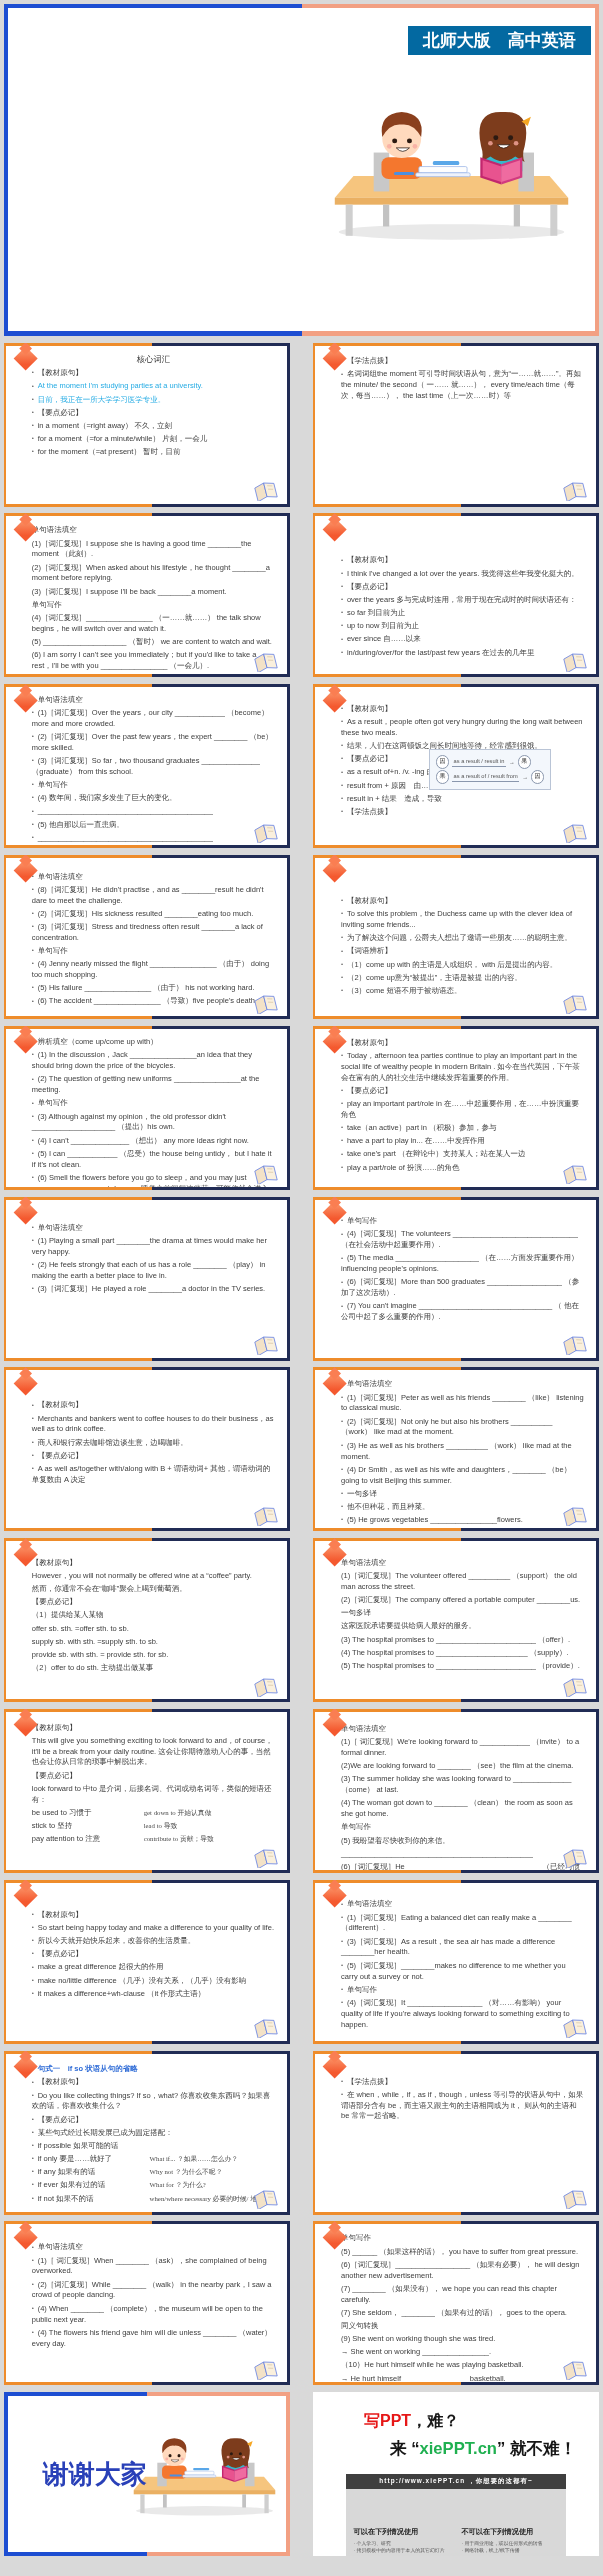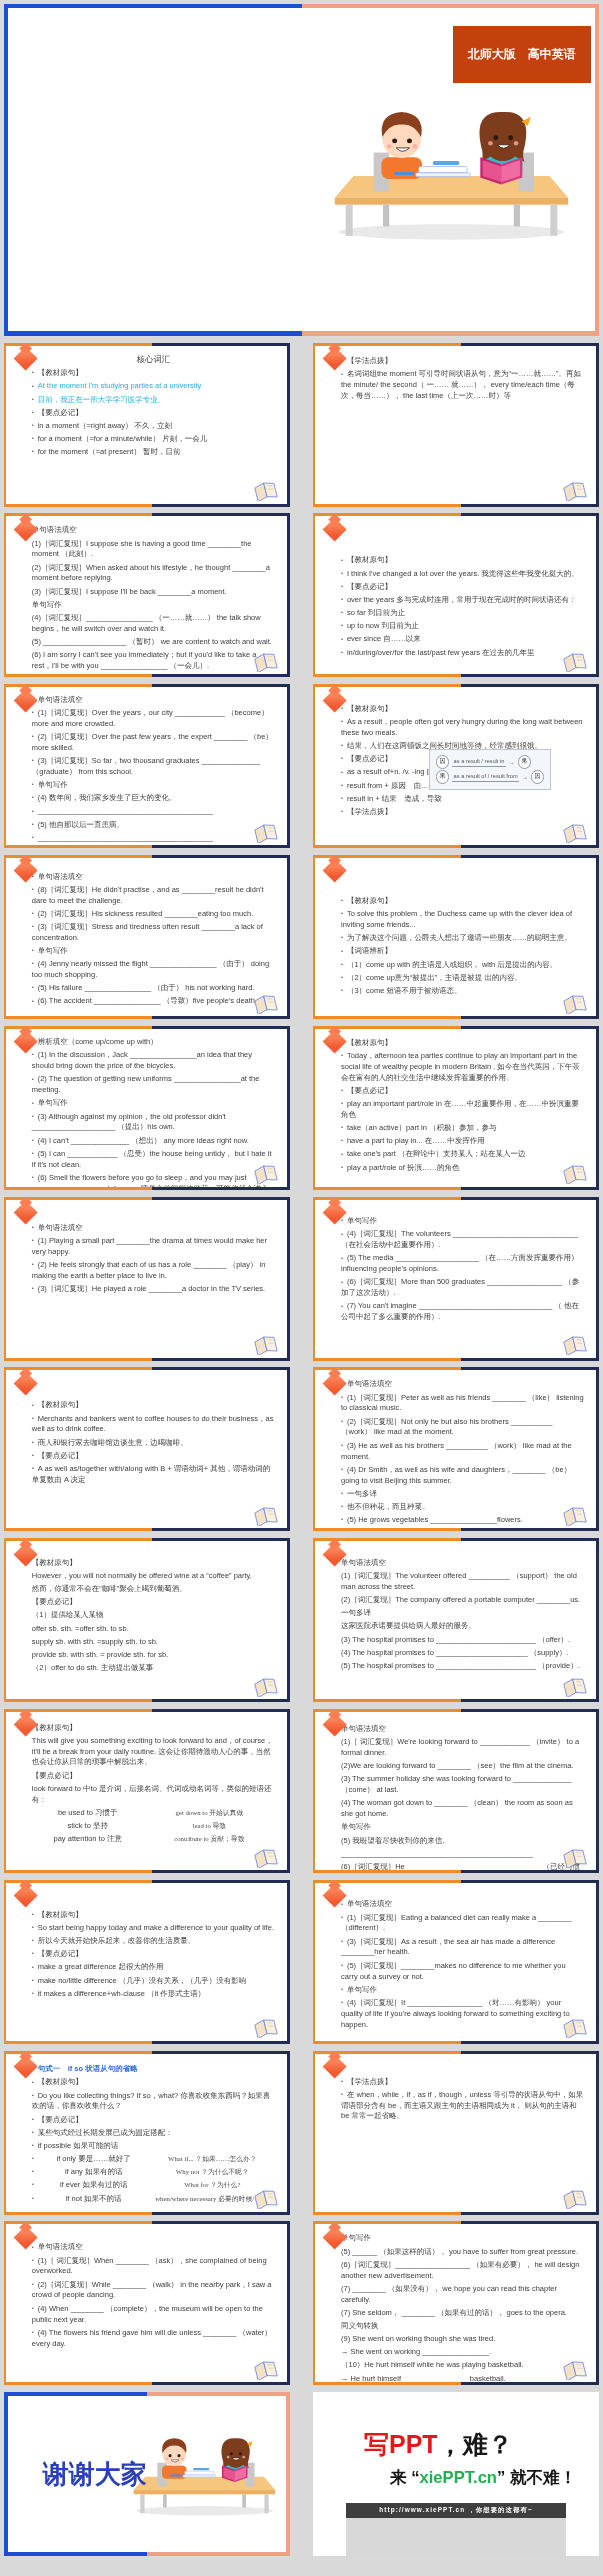--- a/index.html
+++ b/index.html
@@ -23,55 +23,55 @@
   .diamond::after{content:"";position:absolute;left:-3px;top:-3px;width:9px;height:9px;background:#fa7e52;}
 
   .book-icon{position:absolute;right:7.5px;bottom:5.3px;width:29px;height:21px;z-index:3;}
 
   .card-body{position:relative;z-index:1;padding:12px 12px 4.5px 26px;font-size:7.5px;line-height:1.45;color:#3d3d3d;}
   .line{margin:0 0 2.3px;}
   .line .bullet{color:#666;margin-right:3.8px;font-size:6px;vertical-align:0.8px;}
   .line.center{text-align:center;font-size:8.3px;margin-bottom:3px;color:#333;}
   .line.cyan .tx{color:#27ace4;}
   .line.blue .tx{color:#2e6bd6;font-weight:bold;}
-  .pair{display:flex;align-items:flex-start;text-align:center;}
+  .pair{display:flex;align-items:flex-start;}
   .pair .pl{width:46%;}
   .pair .pr{flex:1;font-size:6.8px;color:#4a4a4a;font-family:"Liberation Serif","DejaVu Serif",serif;}
 
   .diagram{position:absolute;right:45px;top:65px;background:#f3f7fc;border:0.8px solid #b9c4d6;
         padding:3.8px 6px;font-size:5.7px;color:#555;z-index:2;}
   .dg-row{display:flex;align-items:center;gap:3px;margin:1.5px 0;}
   .dg-circle{display:inline-block;width:11.3px;height:11.3px;line-height:11.3px;border:0.8px solid #8a97ad;
         border-radius:50%;text-align:center;font-size:6px;color:#444;background:#fff;}
   .dg-via{border-bottom:0.8px solid #8a97ad;padding:0 1.5px 0.8px;}
   .dg-arrow{color:#444;}
 
   
   .title-slide{height:332px;margin:0 3.8px 6.8px;position:relative;background:#fff;box-sizing:border-box;
         border-left:4.5px solid #1d4ed2;border-right:4.5px solid #f2a083;}
   .title-slide::before,.title-slide::after{content:"";position:absolute;left:0;right:0;height:4.5px;
         background:linear-gradient(to right,#1d4ed2 0 50%,#f2a083 50% 100%);}
   .title-slide::before{top:0}.title-slide::after{bottom:0}
   .main-title{position:absolute;left:39px;top:63px;width:362px;margin:0;font-size:30px;line-height:1.17;
         color:#1b46c8;font-weight:bold;z-index:2;}
-  .badge{position:absolute;top:22.6px;right:4.5px;background:#c2410c;color:#fff;font-size:12px;
-        font-weight:bold;padding:20px 15px;z-index:3;}
+  .badge{position:absolute;top:22.6px;right:4.5px;background:#0369a1;color:#fff;font-size:17px;
+        font-weight:bold;padding:3px 15px;z-index:3;}
   .cartoon{position:absolute;right:19.6px;top:89px;width:249px;height:158px;z-index:1;}
 
   
   .grid{display:flex;gap:23px;padding:0 3.8px;}
   .col{display:flex;flex-direction:column;gap:6.8px;flex:1;min-width:0;}
 
   
   .thanks-text{position:absolute;left:35px;top:50%;transform:translateY(-50%);
         font-size:26px;font-weight:bold;color:#2940b8;z-index:2;}
   .thanks-cartoon{position:absolute;right:6px;top:26px;width:151px;height:113px;z-index:1;}
 
   
-  .promo-h1{margin:36px 0 0 51px;font-size:25px;font-weight:bold;color:#161616;}
+  .promo-h1{margin:19px 0 0 51px;font-size:16px;font-weight:bold;color:#161616;}
   .promo-h1 .red{color:#e61717;}
   .promo-h2{margin:6px 0 0 77px;font-size:16.6px;font-weight:bold;color:#161616;}
   .promo-h2 .green{color:#1fb050;}
   .promo-banner{margin:13.6px auto 0;width:220px;background:#3f3f3f;color:#fff;font-size:6.4px;
         letter-spacing:1.1px;text-align:center;padding:3px 0;font-weight:bold;}
   .promo-box{margin:0 auto;width:205px;background:#d8d8d8;display:flex;gap:10.6px;padding:6px 7.5px 9px;}
   .promo-col{flex:1;margin-top:32px;}
   .promo-col h4{margin:0 0 3px;font-size:7.2px;color:#1e1e1e;}
   .promo-col p{margin:0 0 1.5px;font-size:4.9px;color:#555;}
 </style>

